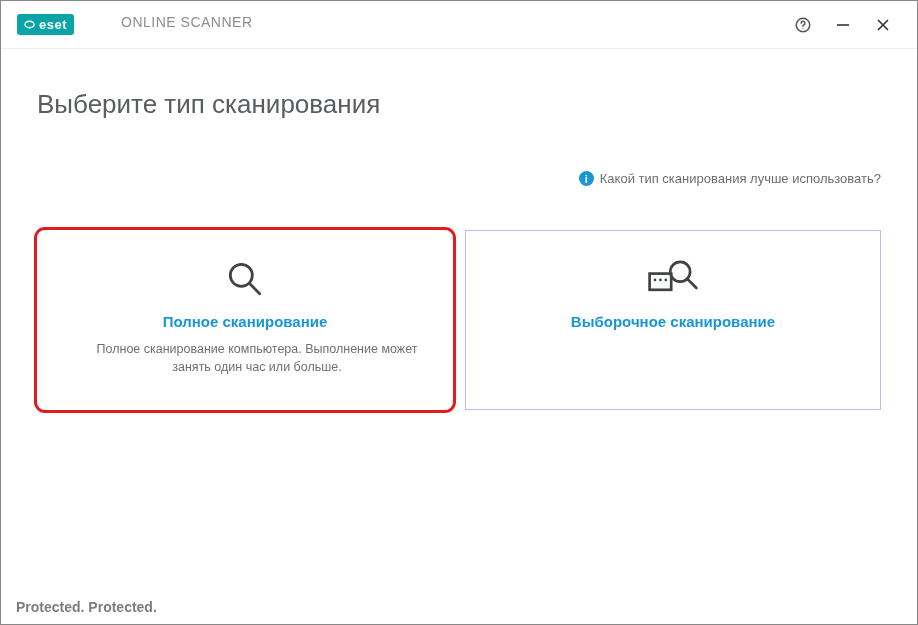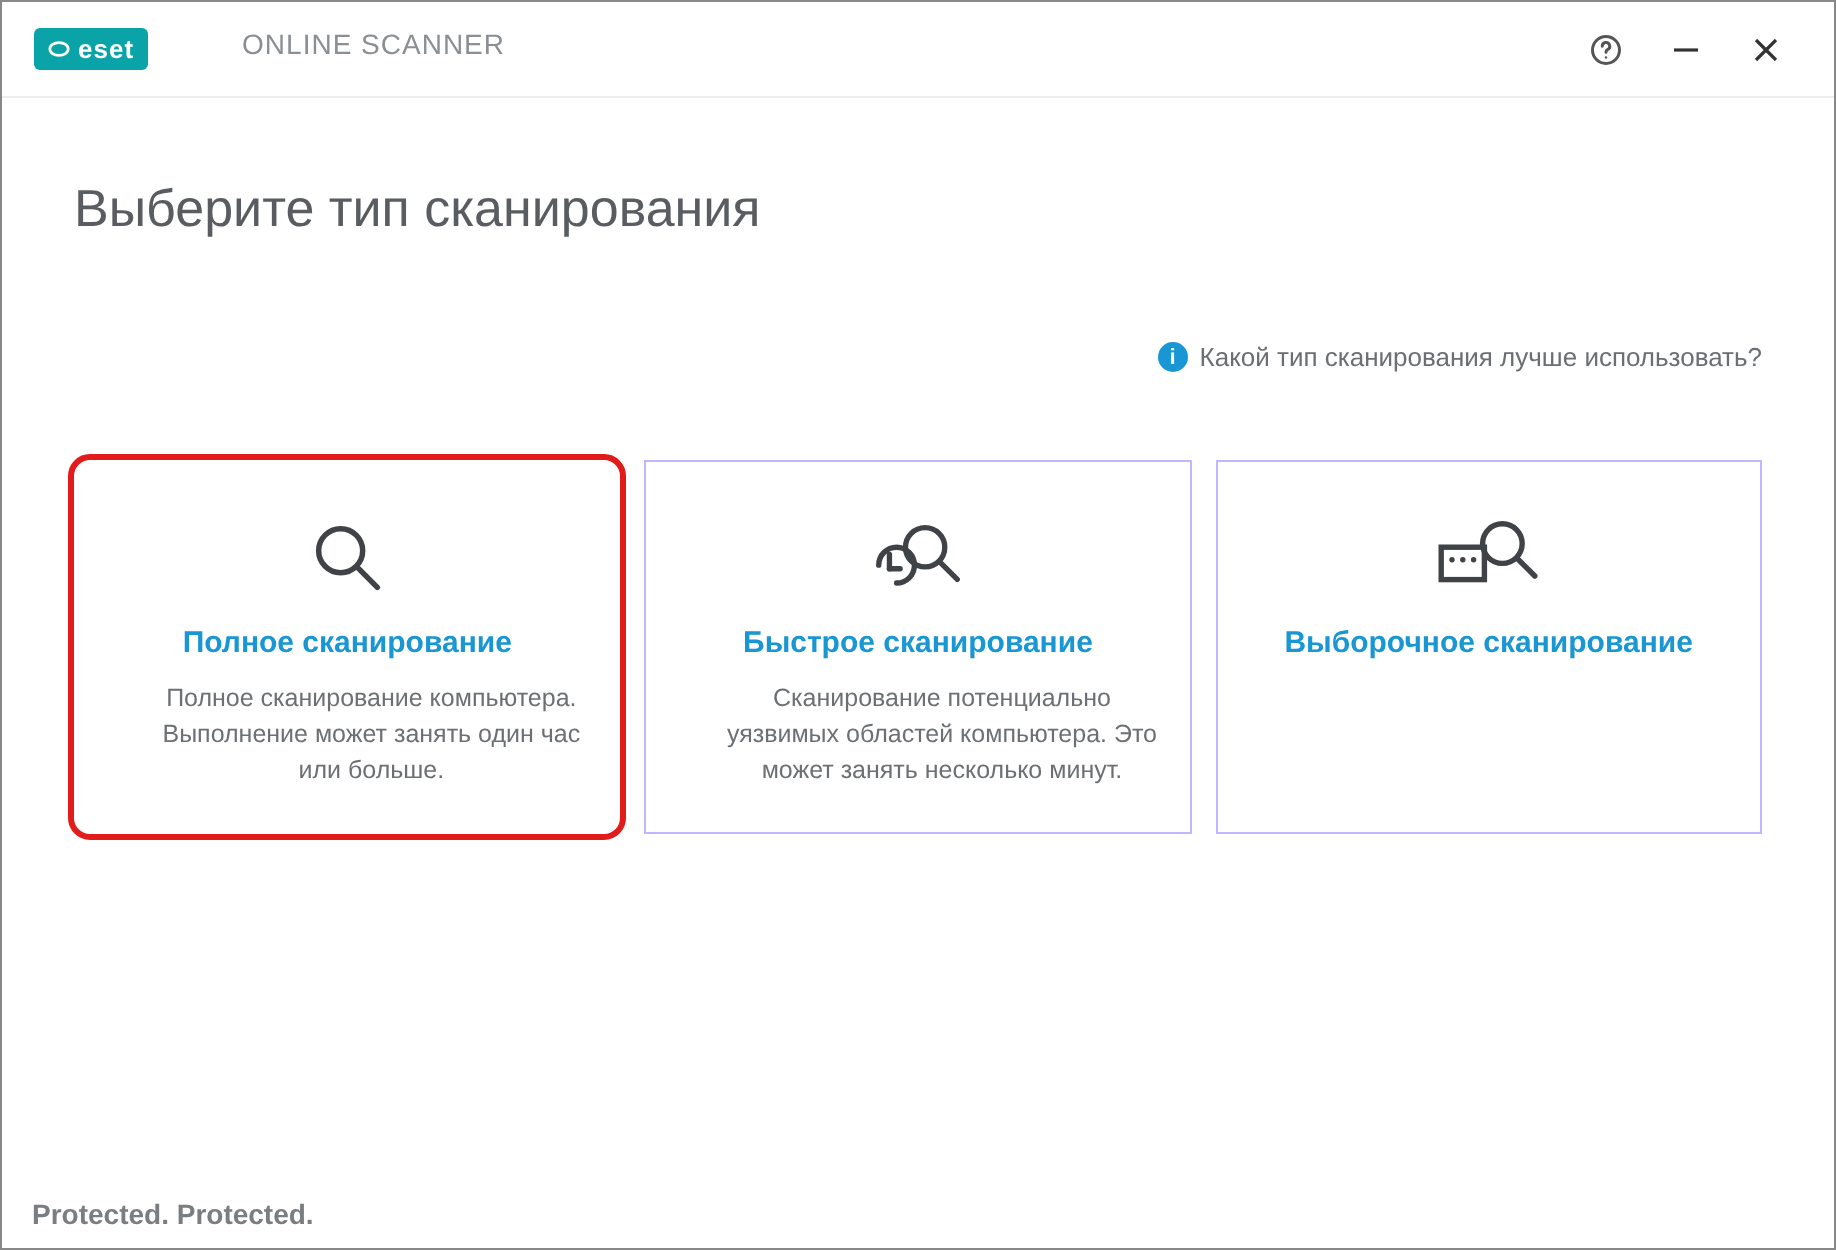--- a/index.html
+++ b/index.html
@@ -177,33 +177,20 @@
       <div class="card-icon">
         <svg width="44" height="44" viewBox="0 0 48 48" fill="none" stroke="#3f4347" stroke-width="3">
           <circle cx="20" cy="20" r="12"></circle>
           <line x1="29" y1="29" x2="40" y2="40" stroke-linecap="round"></line>
         </svg>
       </div>
       <div class="card-title">Полное сканирование</div>
       <div class="card-desc">Полное сканирование компьютера. Выполнение может занять один час или больше.</div>
     </div>
 
-    <div class="card">
-      <div class="card-icon">
-        <svg width="50" height="44" viewBox="0 0 56 48" fill="none" stroke="#3f4347" stroke-width="3">
-          <circle cx="32" cy="18" r="11"></circle>
-          <line x1="40" y1="26" x2="50" y2="36" stroke-linecap="round"></line>
-          <path d="M6 28 A10 10 0 1 1 16 38" stroke-linecap="round"></path>
-          <line x1="12" y1="30" x2="12" y2="22" stroke-linecap="round"></line>
-          <line x1="12" y1="30" x2="18" y2="30" stroke-linecap="round"></line>
-        </svg>
-      </div>
-      <div class="card-title">Быстрое сканирование</div>
-      <div class="card-desc">Сканирование потенциально уязвимых областей компьютера. Это может занять несколько минут.</div>
-    </div>
 
     <div class="card">
       <div class="card-icon">
         <svg width="54" height="44" viewBox="0 0 60 48" fill="none" stroke="#3f4347" stroke-width="3">
           <rect x="4" y="18" width="24" height="18" fill="none"></rect>
           <circle cx="10" cy="25" r="1.5" fill="#3f4347" stroke="none"></circle>
           <circle cx="16" cy="25" r="1.5" fill="#3f4347" stroke="none"></circle>
           <circle cx="22" cy="25" r="1.5" fill="#3f4347" stroke="none"></circle>
           <circle cx="38" cy="16" r="11"></circle>
           <line x1="46" y1="24" x2="56" y2="34" stroke-linecap="round"></line>

